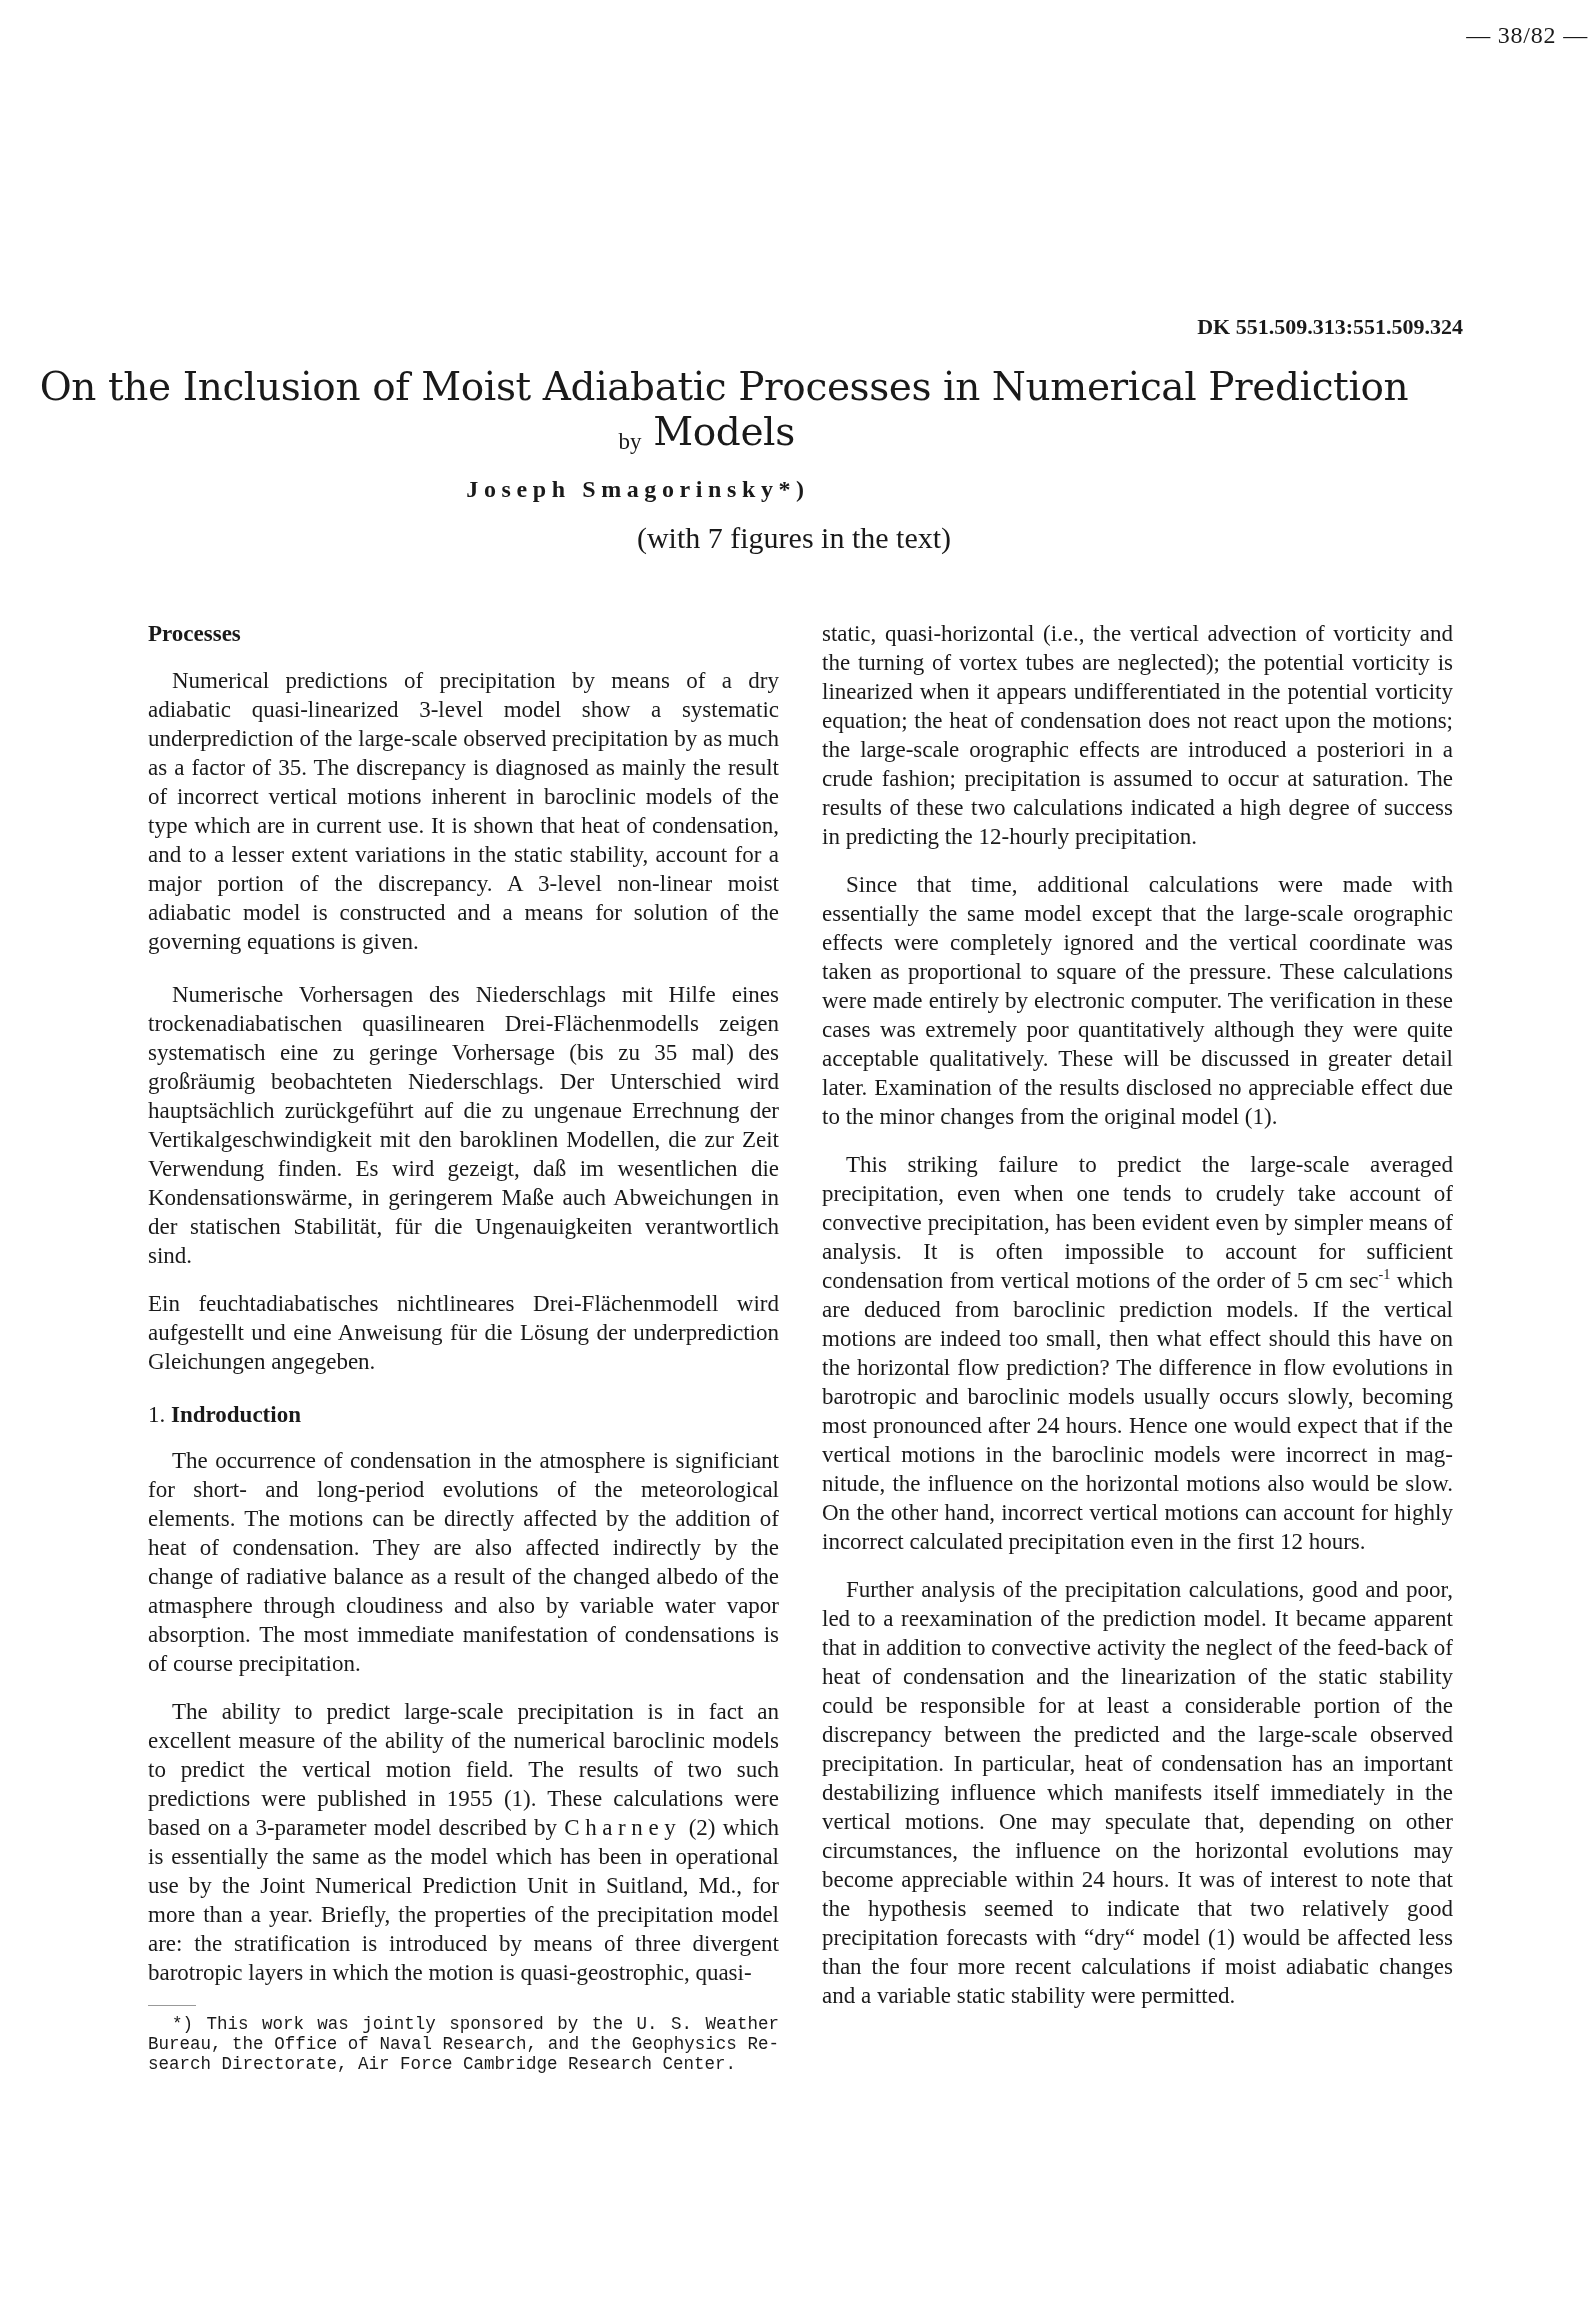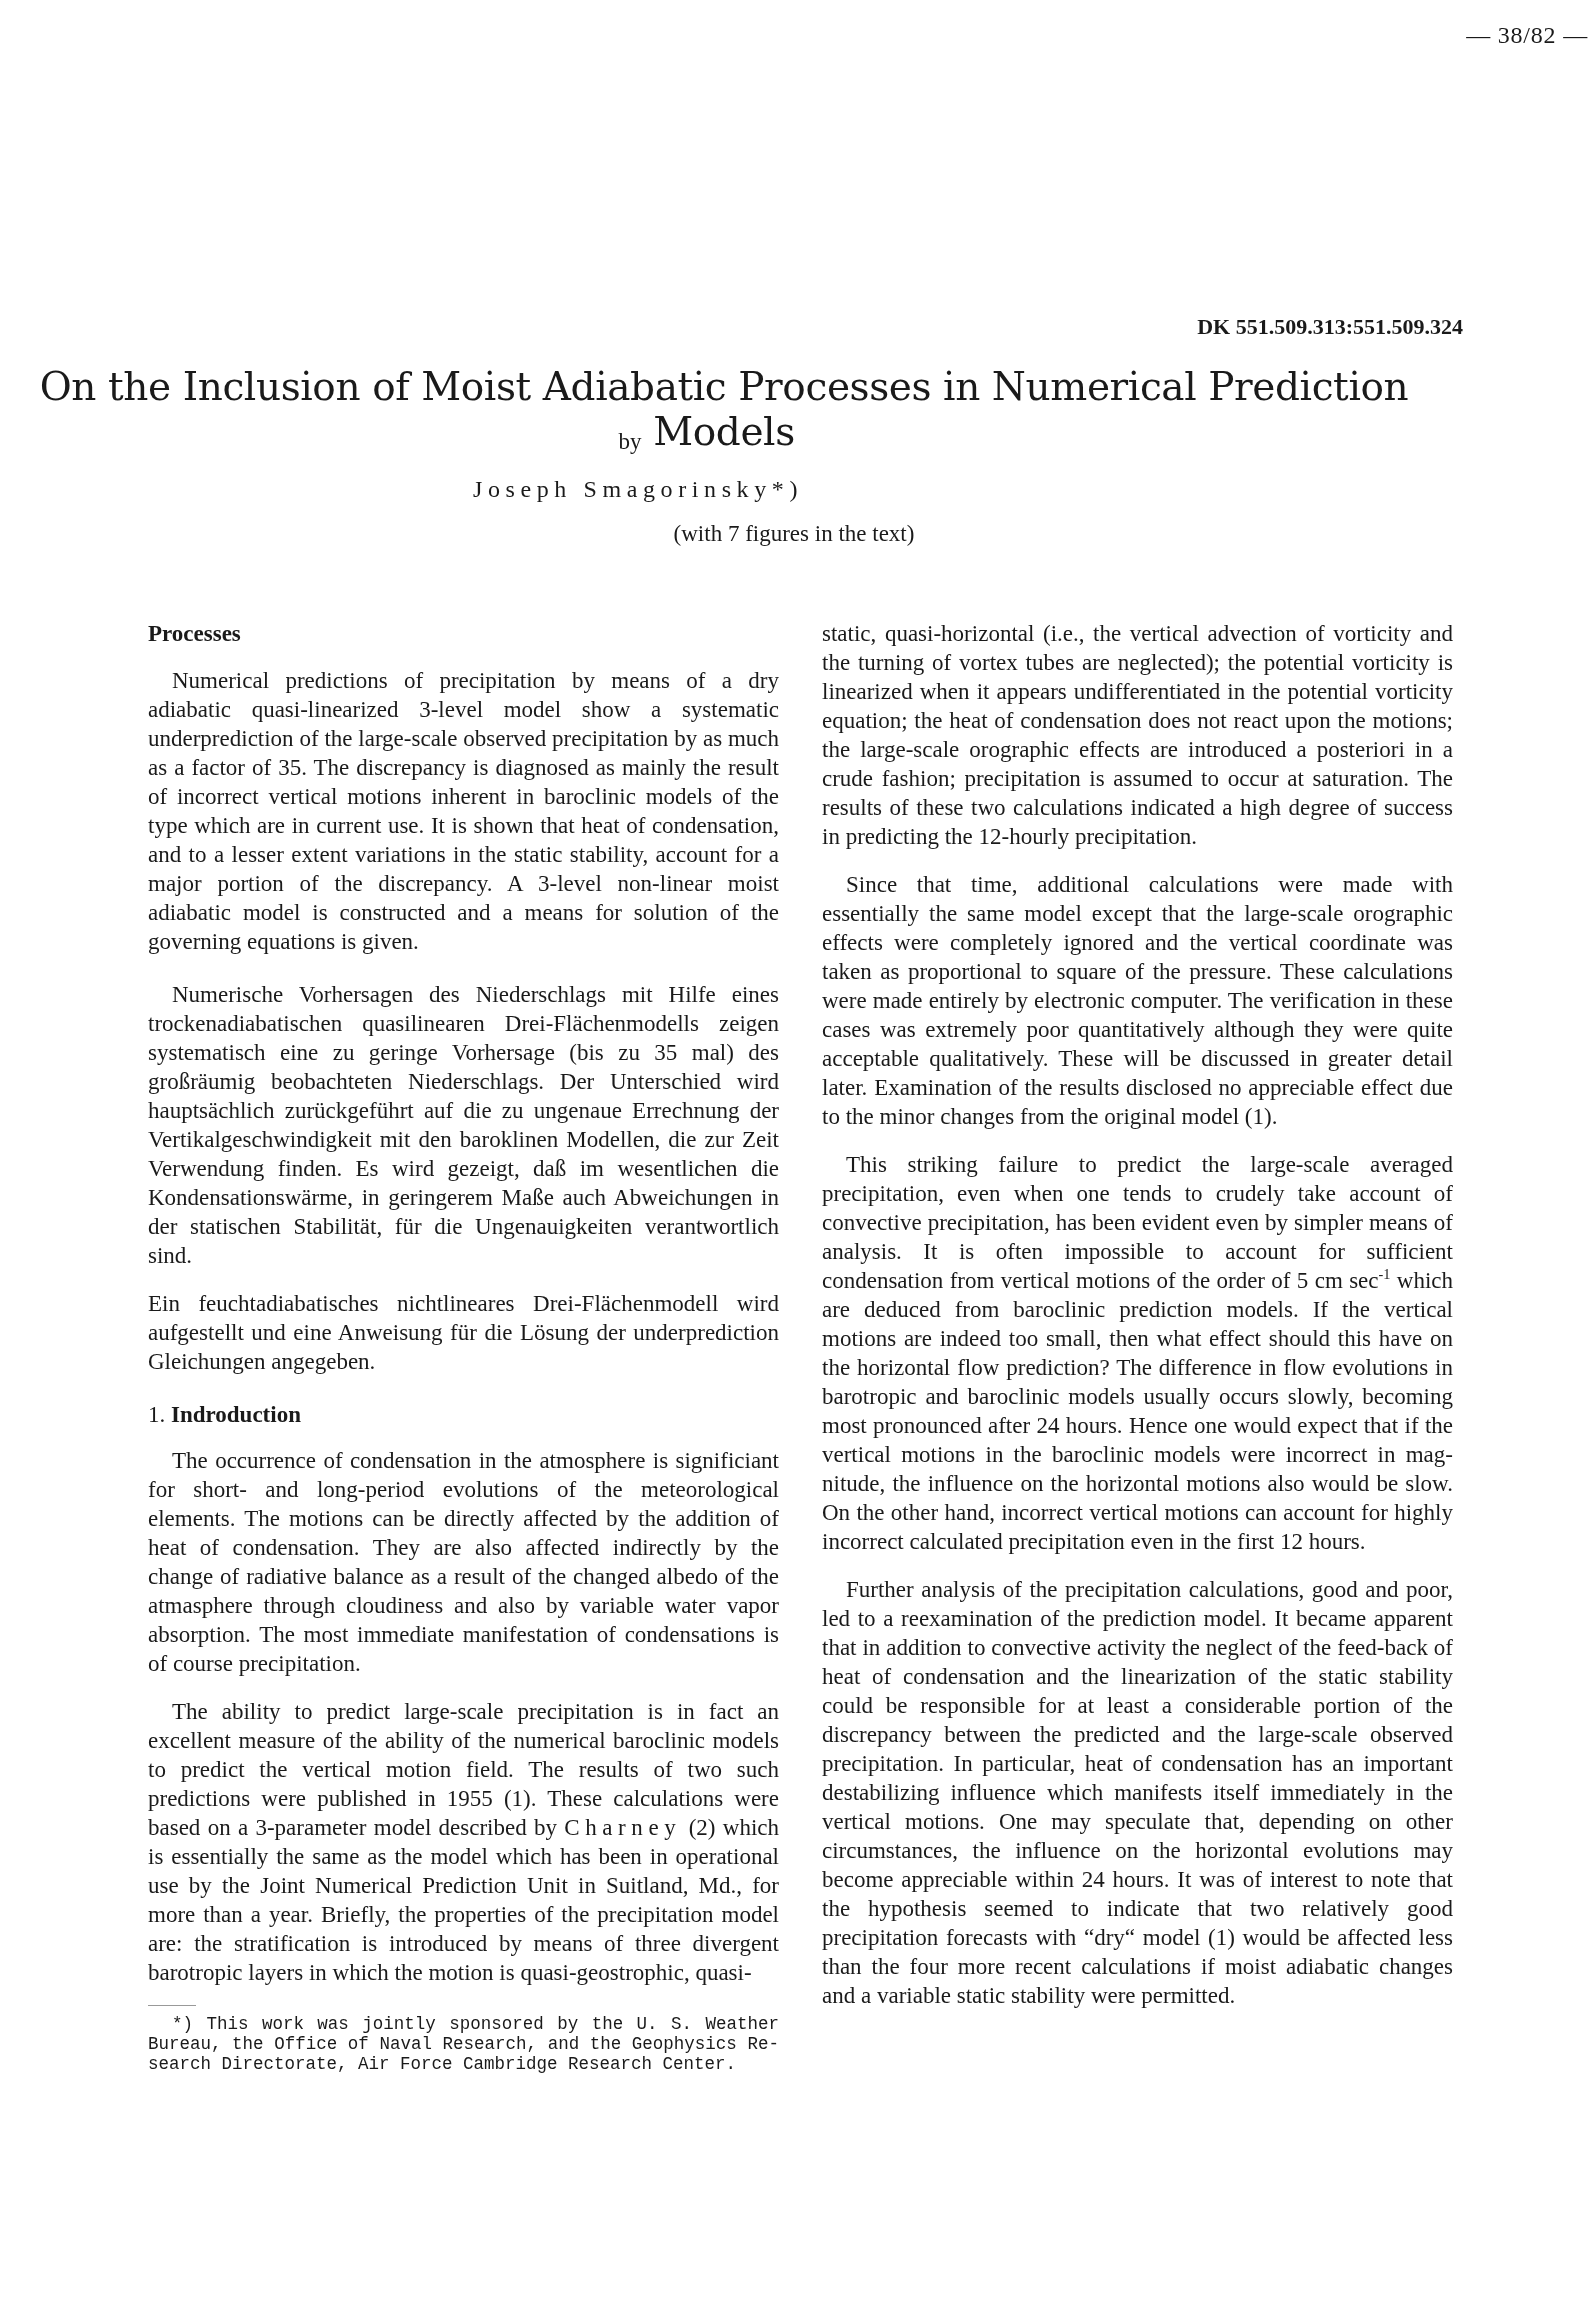--- a/index.html
+++ b/index.html
@@ -7,22 +7,22 @@
          font-family: "Liberation Serif", "DejaVu Serif", serif; color: #1a1a1a; }
   .page-number { position: absolute; top: 22px; left: 0; width: 1588px; text-align: right;
                  font-size: 24px; letter-spacing: 0.8px; }
   .dk-code { position: absolute; top: 314px; right: 125px; font-size: 22px; font-weight: bold;
              font-family: "Liberation Serif", serif; }
   .title { position: absolute; top: 364px; left: 0; width: 1448px; text-align: center;
            font-size: 39px; font-family: "DejaVu Serif", serif; font-weight: normal;
            letter-spacing: -0.4px; }
   .by { position: absolute; top: 429px; left: 0; width: 1260px; text-align: center; font-size: 23px; }
   .author { position: absolute; top: 476px; left: 0; width: 1276px; text-align: center; font-size: 24px;
-            letter-spacing: 5.6px; }
-  .figures-note { position: absolute; top: 521px; left: 0; width: 1588px; text-align: center; font-size: 23px; }
+            letter-spacing: 5.6px; font-weight: bold; }
+  .figures-note { position: absolute; top: 521px; left: 0; width: 1588px; text-align: center; font-size: 30px; }
 
   .col { position: absolute; width: 631px; font-size: 23px; line-height: 29px; text-align: justify;
          hyphens: manual; }
   .col-left { left: 148px; top: 619px; }
   .col-right { left: 822px; top: 619px; }
   .col p { margin: 0; text-indent: 24px; }
   .col p + p { margin-top: 19px; }
   .col p.no-indent { text-indent: 0; }
   .heading { font-weight: bold; font-size: 23px; margin: 0 0 17.5px 0; font-family: "Liberation Serif", serif; }
   .section-gap { height: 24px; }

